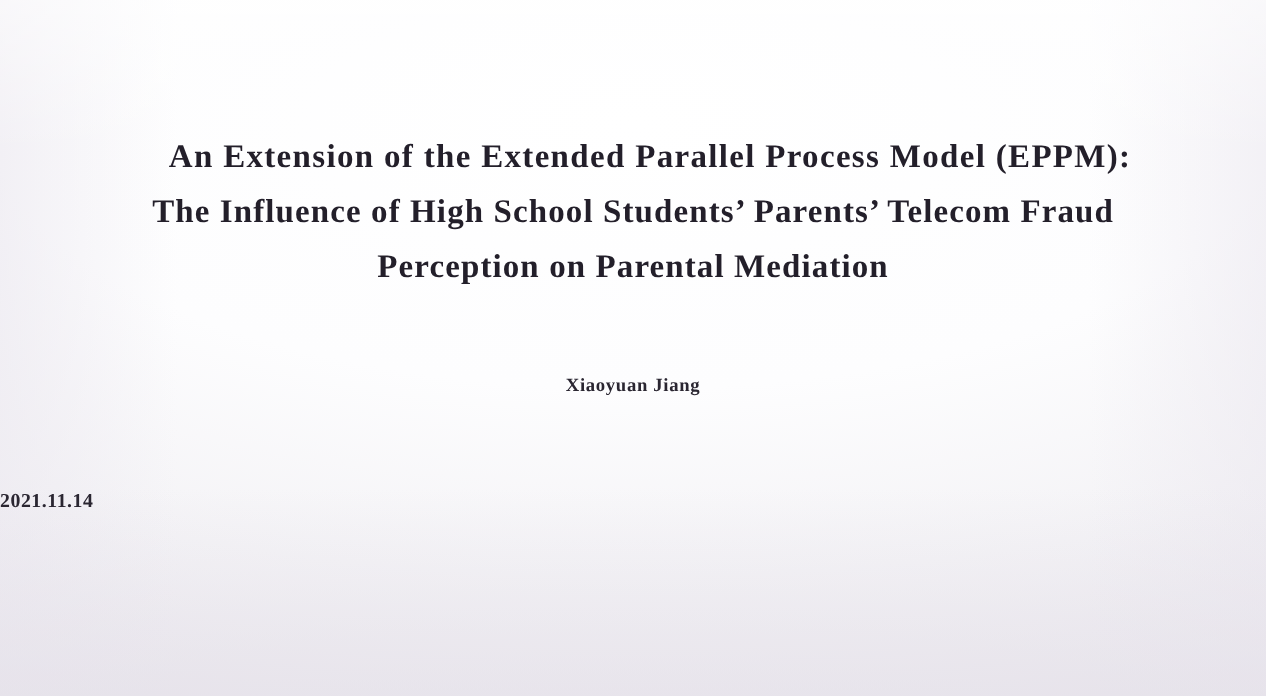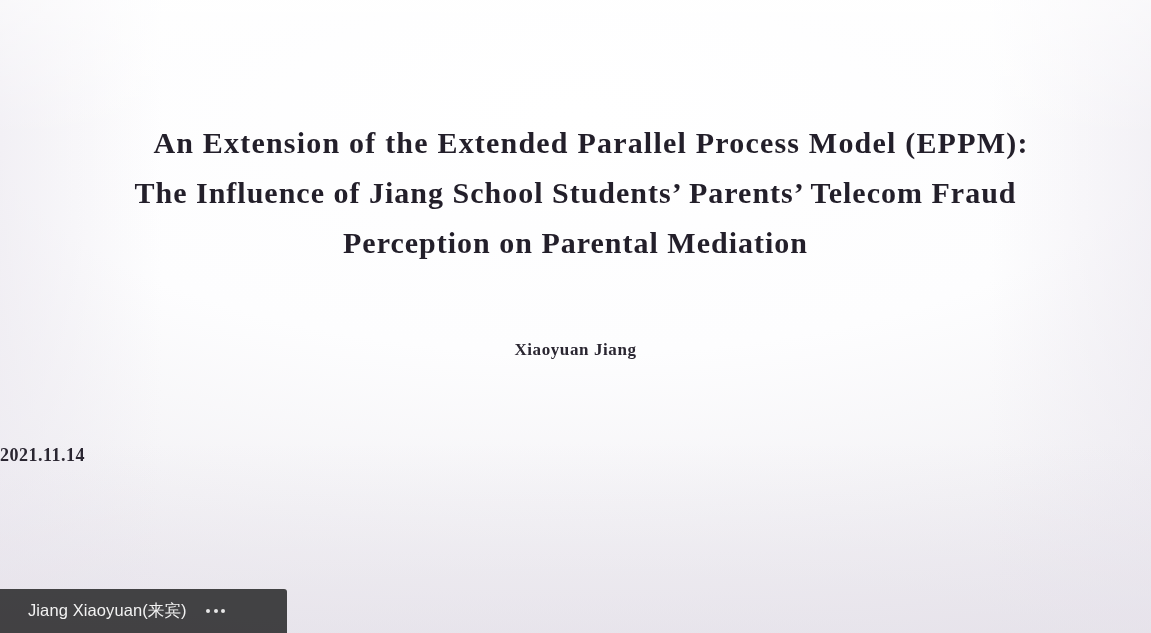--- a/index.html
+++ b/index.html
@@ -140,32 +140,24 @@
 <body>
 
 <div id="stage">
 
   <div class="slide-surface"></div>
 
   <div class="slide-content">
 
     <div class="title-block">
       <span class="title-line l1">An Extension of the Extended Parallel Process Model (EPPM):</span>
-      <span class="title-line l2">The Influence of Jiang School Students’ Parents’ Telecom Fraud</span>
+      <span class="title-line l2">The Influence of High School Students’ Parents’ Telecom Fraud</span>
       <span class="title-line l3">Perception on Parental Mediation</span>
     </div>
 
     <div class="author">Xiaoyuan Jiang</div>
 
     <div class="date">2021.11.14</div>
 
   </div>
 
-  <div class="name-tag">
-    <span class="name-tag-label">Jiang Xiaoyuan(来宾)</span>
-    <span class="more-btn">
-      <span class="dot"></span>
-      <span class="dot"></span>
-      <span class="dot"></span>
-    </span>
-  </div>
 
 </div>
 
 </body></html>

